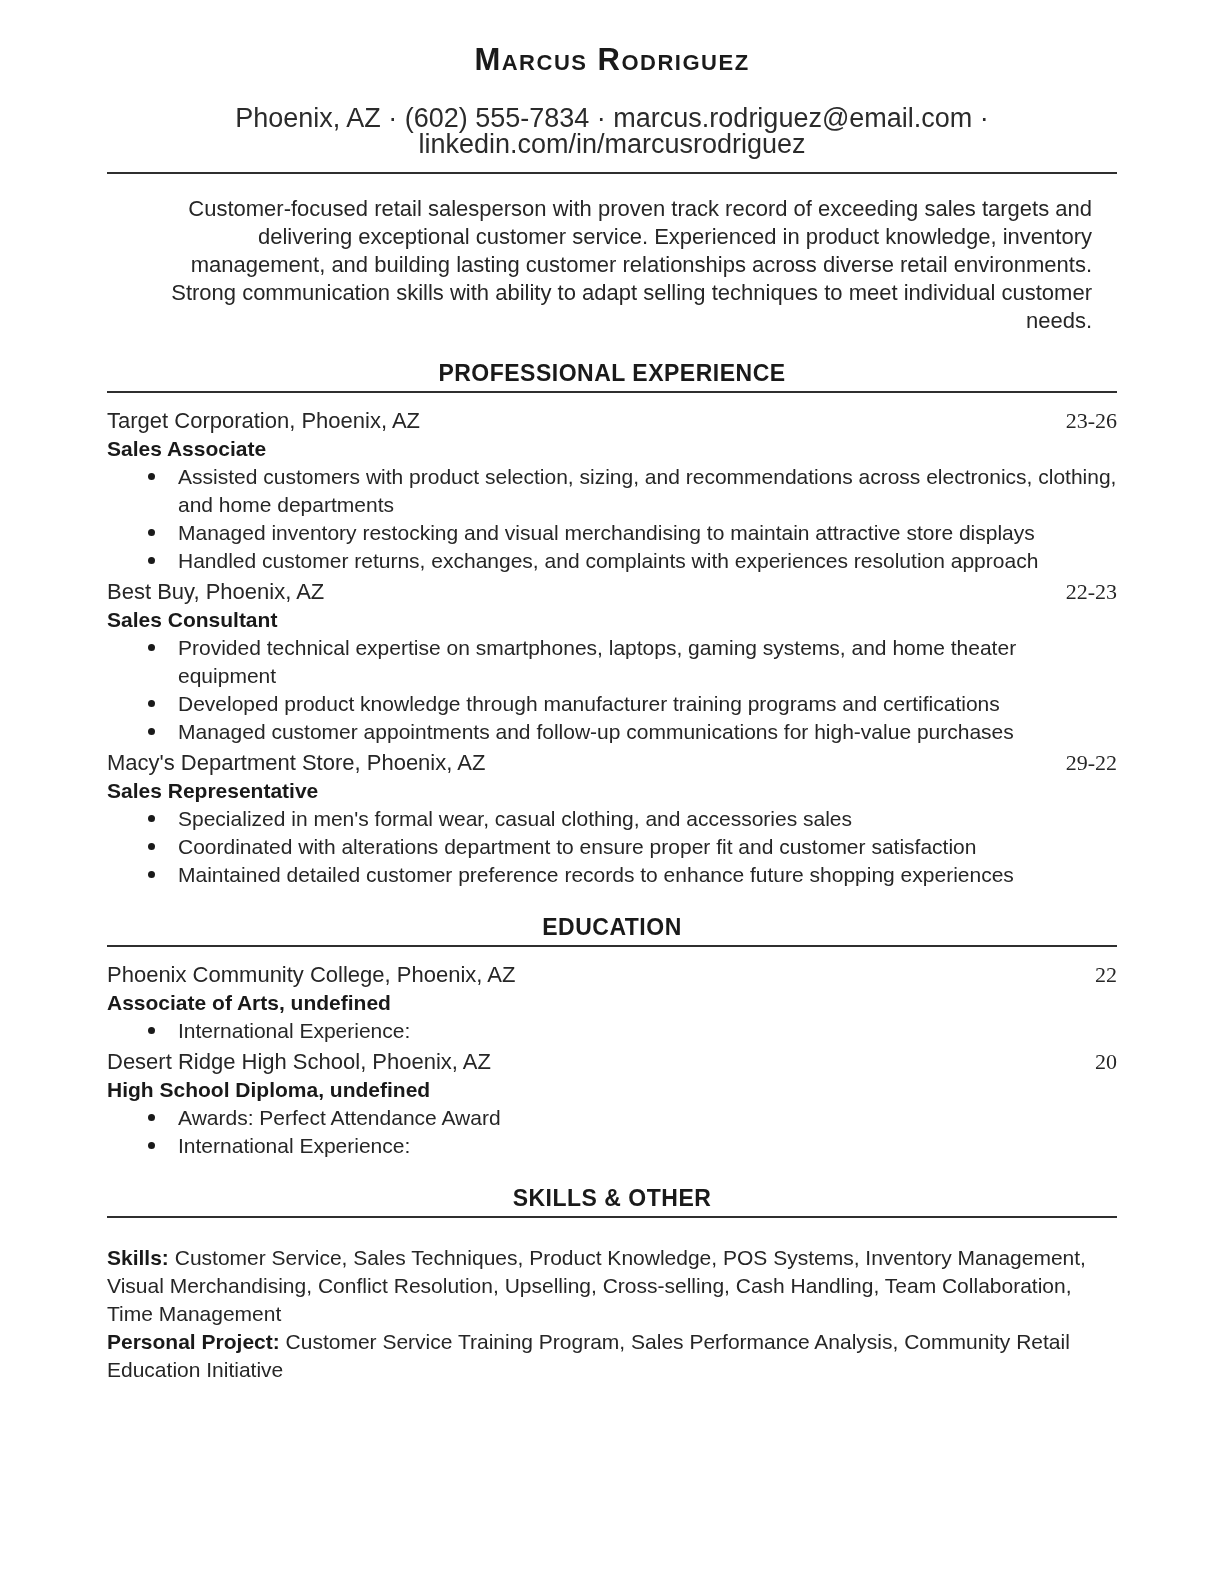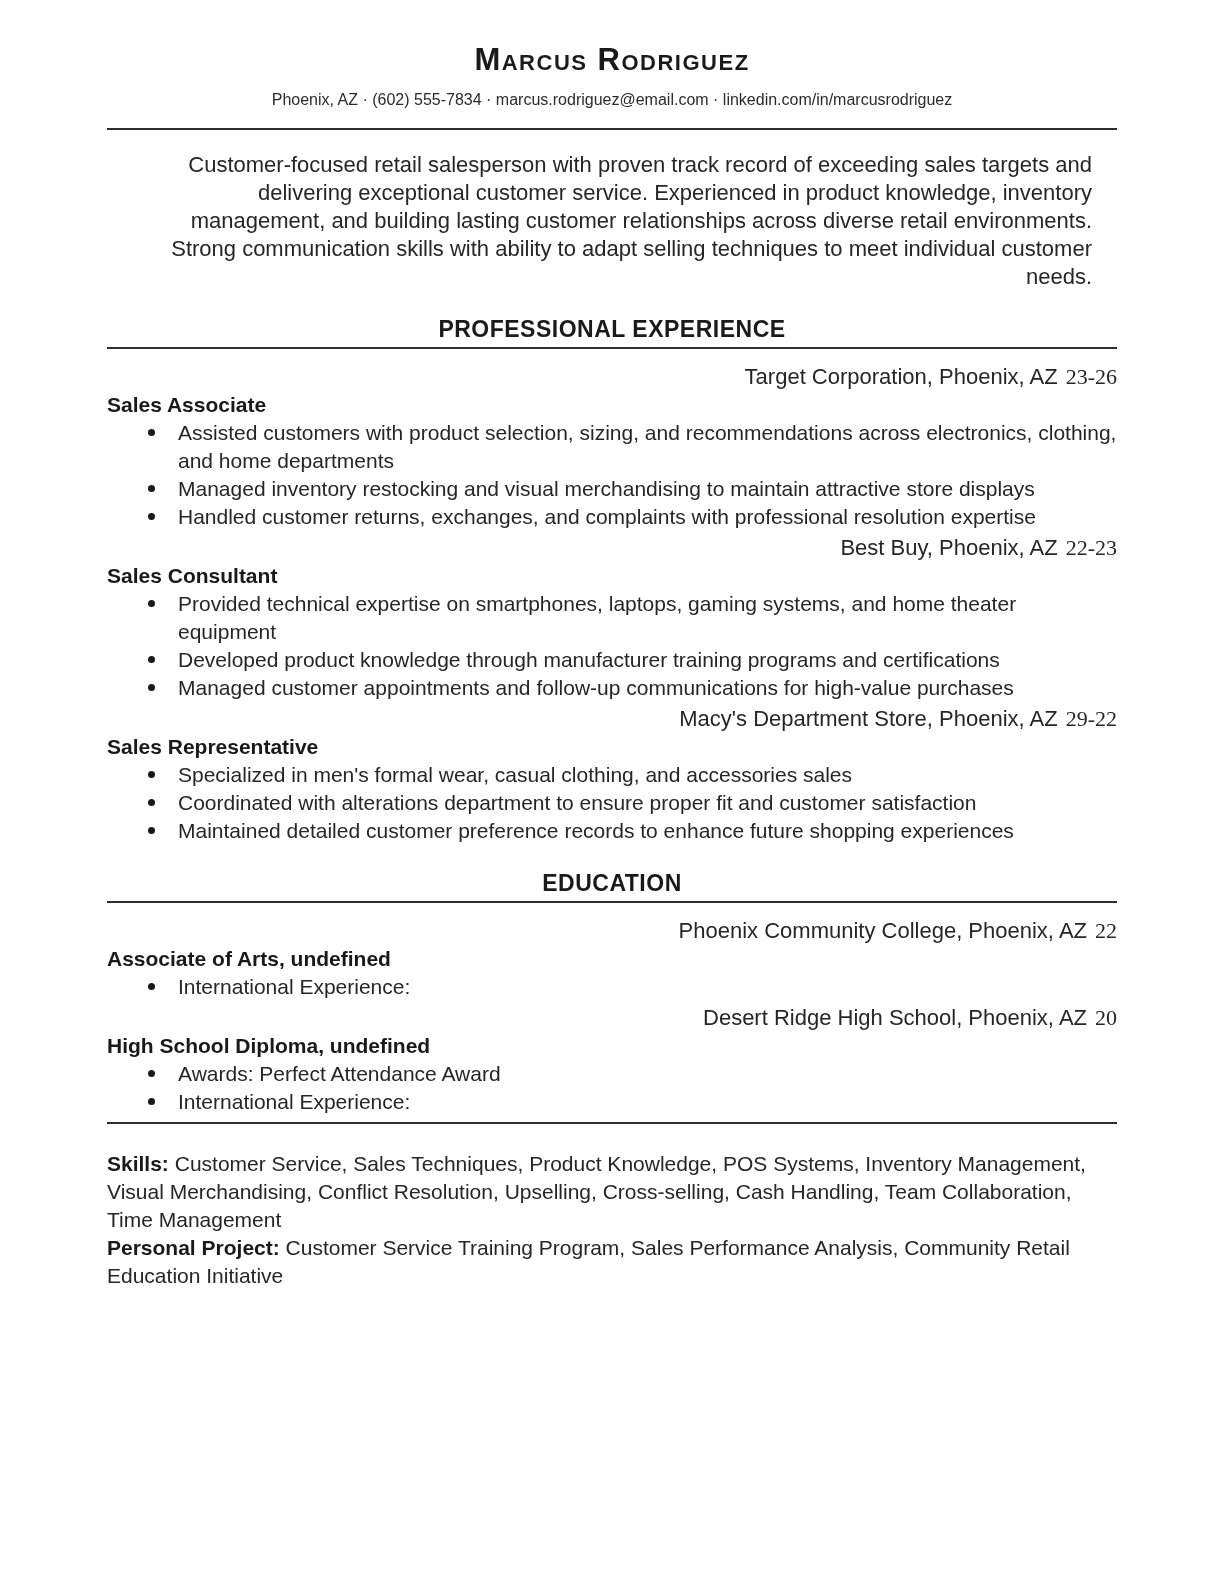--- a/index.html
+++ b/index.html
@@ -23,23 +23,23 @@
     margin: 10px 0 0 0;
     text-align: center;
     font-size: 31px;
     font-weight: 700;
     font-variant: small-caps;
     letter-spacing: 1.5px;
     color: #1a1a1a;
     line-height: 36px;
   }
   .contact {
-    margin-top: 9px;
+    margin-top: 27px;
     text-align: center;
-    font-size: 16px;
+    font-size: 27px;
     line-height: 26px;
     color: #2b2b2b;
   }
   .rule {
     border: none;
     border-top: 2.5px solid #2f2f2f;
     margin: 15px 0 0 0;
   }
 
   
@@ -65,25 +65,24 @@
     border: none;
     border-top: 2.5px solid #2f2f2f;
     margin: 6px 0 0 0;
   }
   .entries { margin-top: 13px; }
 
   
   .entry + .entry { margin-top: 2px; }
   .entry-row {
     display: flex;
-    justify-content: flex-end;
+    justify-content: space-between;
     align-items: baseline;
     font-size: 22px;
     line-height: 29px;
-    gap: 8px;
   }
   .company { color: #262626; }
   .dates { color: #262626; font-size: 22px; font-family: Liberation Serif, serif; }
   .role {
     font-size: 21px;
     font-weight: 700;
     color: #191919;
     line-height: 28px;
   }
   ul.bullets {
@@ -136,21 +135,21 @@
 
       <div class="entry">
         <div class="entry-row">
           <span class="company">Target Corporation, Phoenix, AZ</span>
           <span class="dates">23-26</span>
         </div>
         <div class="role">Sales Associate</div>
         <ul class="bullets">
           <li><span class="dot"></span><span>Assisted customers with product selection, sizing, and recommendations across electronics, clothing, and home departments</span></li>
           <li><span class="dot"></span><span>Managed inventory restocking and visual merchandising to maintain attractive store displays</span></li>
-          <li><span class="dot"></span><span>Handled customer returns, exchanges, and complaints with professional resolution expertise</span></li>
+          <li><span class="dot"></span><span>Handled customer returns, exchanges, and complaints with experiences resolution approach</span></li>
         </ul>
       </div>
 
       <div class="entry">
         <div class="entry-row">
           <span class="company">Best Buy, Phoenix, AZ</span>
           <span class="dates">22-23</span>
         </div>
         <div class="role">Sales Consultant</div>
         <ul class="bullets">
@@ -201,20 +200,21 @@
         <ul class="bullets">
           <li><span class="dot"></span><span>Awards: Perfect Attendance Award</span></li>
           <li><span class="dot"></span><span>International Experience:</span></li>
         </ul>
       </div>
 
     </div>
   </section>
 
   <section>
+    <h2 class="section-heading">SKILLS &amp; OTHER</h2>
     <hr class="section-rule">
     <div class="skills-block">
       <p><strong>Skills:</strong> <span>Customer Service, Sales Techniques, Product Knowledge, POS Systems, Inventory Management, Visual Merchandising, Conflict Resolution, Upselling, Cross-selling, Cash Handling, Team Collaboration, Time Management</span></p>
       <p><strong>Personal Project:</strong> <span>Customer Service Training Program, Sales Performance Analysis, Community Retail Education Initiative</span></p>
     </div>
   </section>
 
 </div>
 
 </body></html>

